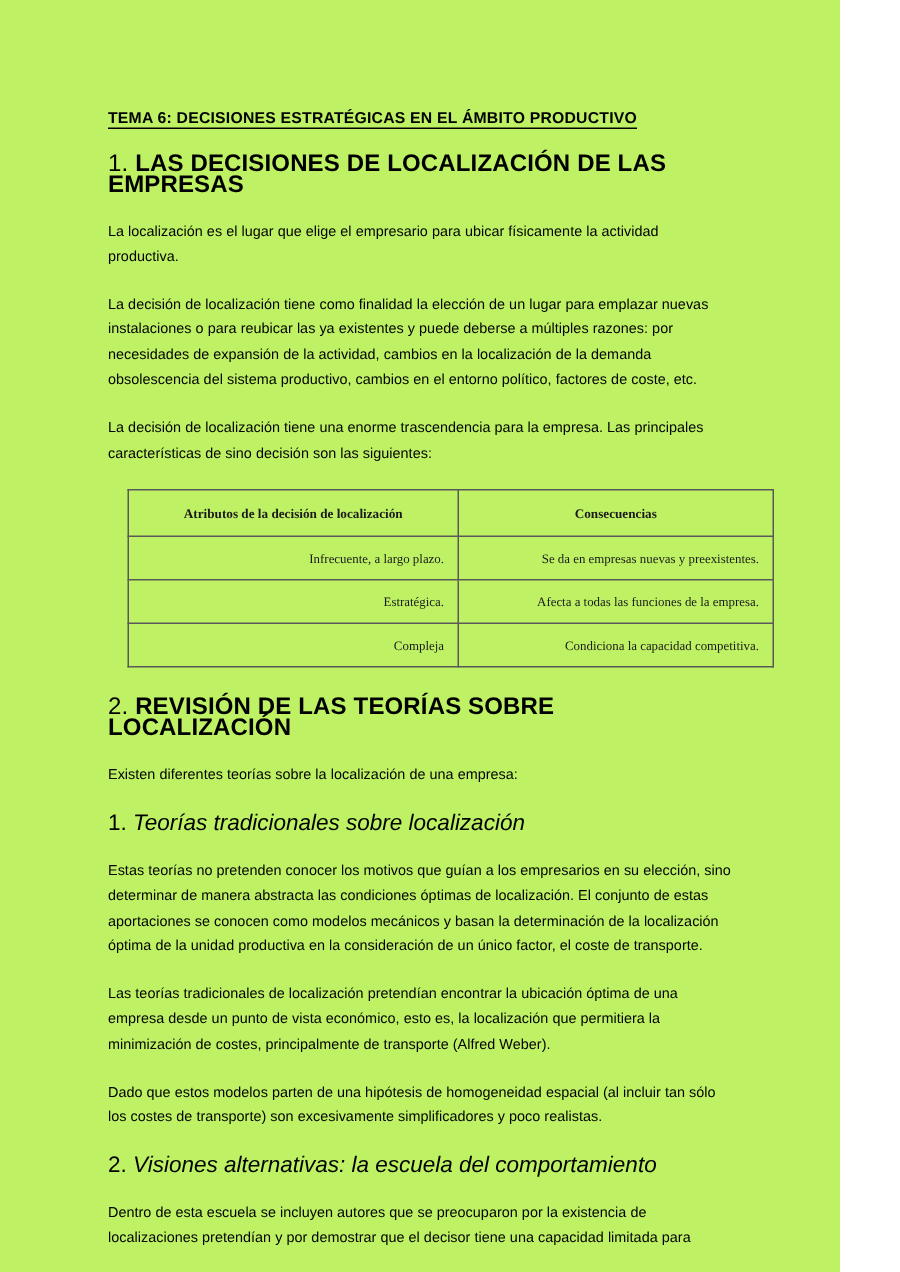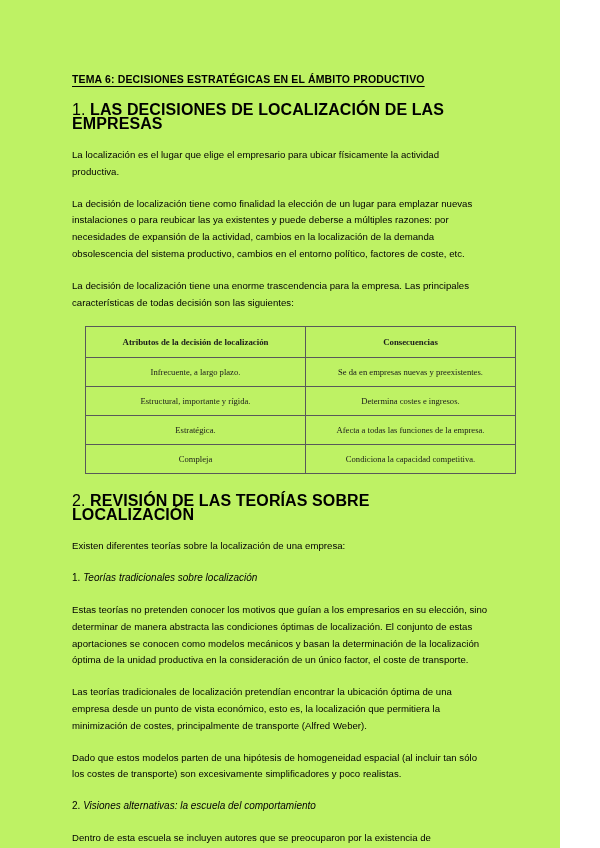--- a/index.html
+++ b/index.html
@@ -47,21 +47,21 @@
     font-size: 9.6px;
     line-height: 16.8px;
     margin: 0 0 15px 0;
     text-align: left;
     letter-spacing: 0.02px;
   }
   p.body:last-child {
     margin-bottom: 0;
   }
   .subheading {
-    font-size: 10px;
+    font-size: 15px;
     line-height: 16.8px;
     margin: 0 0 15px 0;
   }
   .subheading .sub-num {
     font-style: normal;
   }
   .subheading .sub-text {
     font-style: italic;
   }
   
@@ -86,59 +86,55 @@
     vertical-align: middle;
   }
   table.attr-table th {
     font-weight: bold;
     text-align: center;
     font-size: 8.8px;
     padding-top: 7px;
     padding-bottom: 7px;
   }
   table.attr-table td {
-    text-align: center;
+    text-align: right;
     margin-top: 12px;
   }
   table.attr-table col.c1 { width: 220px; }
   table.attr-table col.c2 { width: 210px; }
 </style>
 </head>
 <body>
 
 <div class="page">
 
   <h1 class="doc-title">TEMA 6: DECISIONES ESTRATÉGICAS EN EL  ÁMBITO PRODUCTIVO</h1>
 
   <h2 class="section-heading"><span class="num">1.</span> <span>LAS DECISIONES DE LOCALIZACIÓN DE LAS EMPRESAS</span></h2>
 
   <p class="body">La localización es el lugar que elige el empresario para ubicar físicamente la actividad productiva.</p>
   <p class="body">La decisión de localización tiene como finalidad la elección de un lugar para emplazar nuevas instalaciones o para reubicar las ya existentes y puede deberse a múltiples razones: por necesidades de expansión de la actividad, cambios en la localización de la demanda obsolescencia del sistema productivo, cambios en el entorno político, factores de coste, etc.</p>
-  <p class="body">La decisión de localización tiene una enorme trascendencia para la empresa. Las principales características de todas decisión son las siguientes:</p>
+  <p class="body">La decisión de localización tiene una enorme trascendencia para la empresa. Las principales características de sino decisión son las siguientes:</p>
 
   <div class="tbl-wrap">
     <table class="attr-table">
       <colgroup>
           <col class="c1">
           <col class="c2">
         </colgroup>
       <thead>
         <tr>
           <th>Atributos de la decisión de localización</th>
           <th>Consecuencias</th>
         </tr>
       </thead>
       <tbody>
         <tr>
           <td>Infrecuente, a largo plazo.</td>
           <td>Se da en empresas nuevas y preexistentes.</td>
-        </tr>
-        <tr>
-          <td>Estructural, importante y rígida.</td>
-          <td>Determina costes e ingresos.</td>
         </tr>
         <tr>
           <td>Estratégica.</td>
           <td>Afecta a todas las funciones de la empresa.</td>
         </tr>
         <tr>
           <td>Compleja</td>
           <td>Condiciona la capacidad competitiva.</td>
         </tr>
       </tbody>

